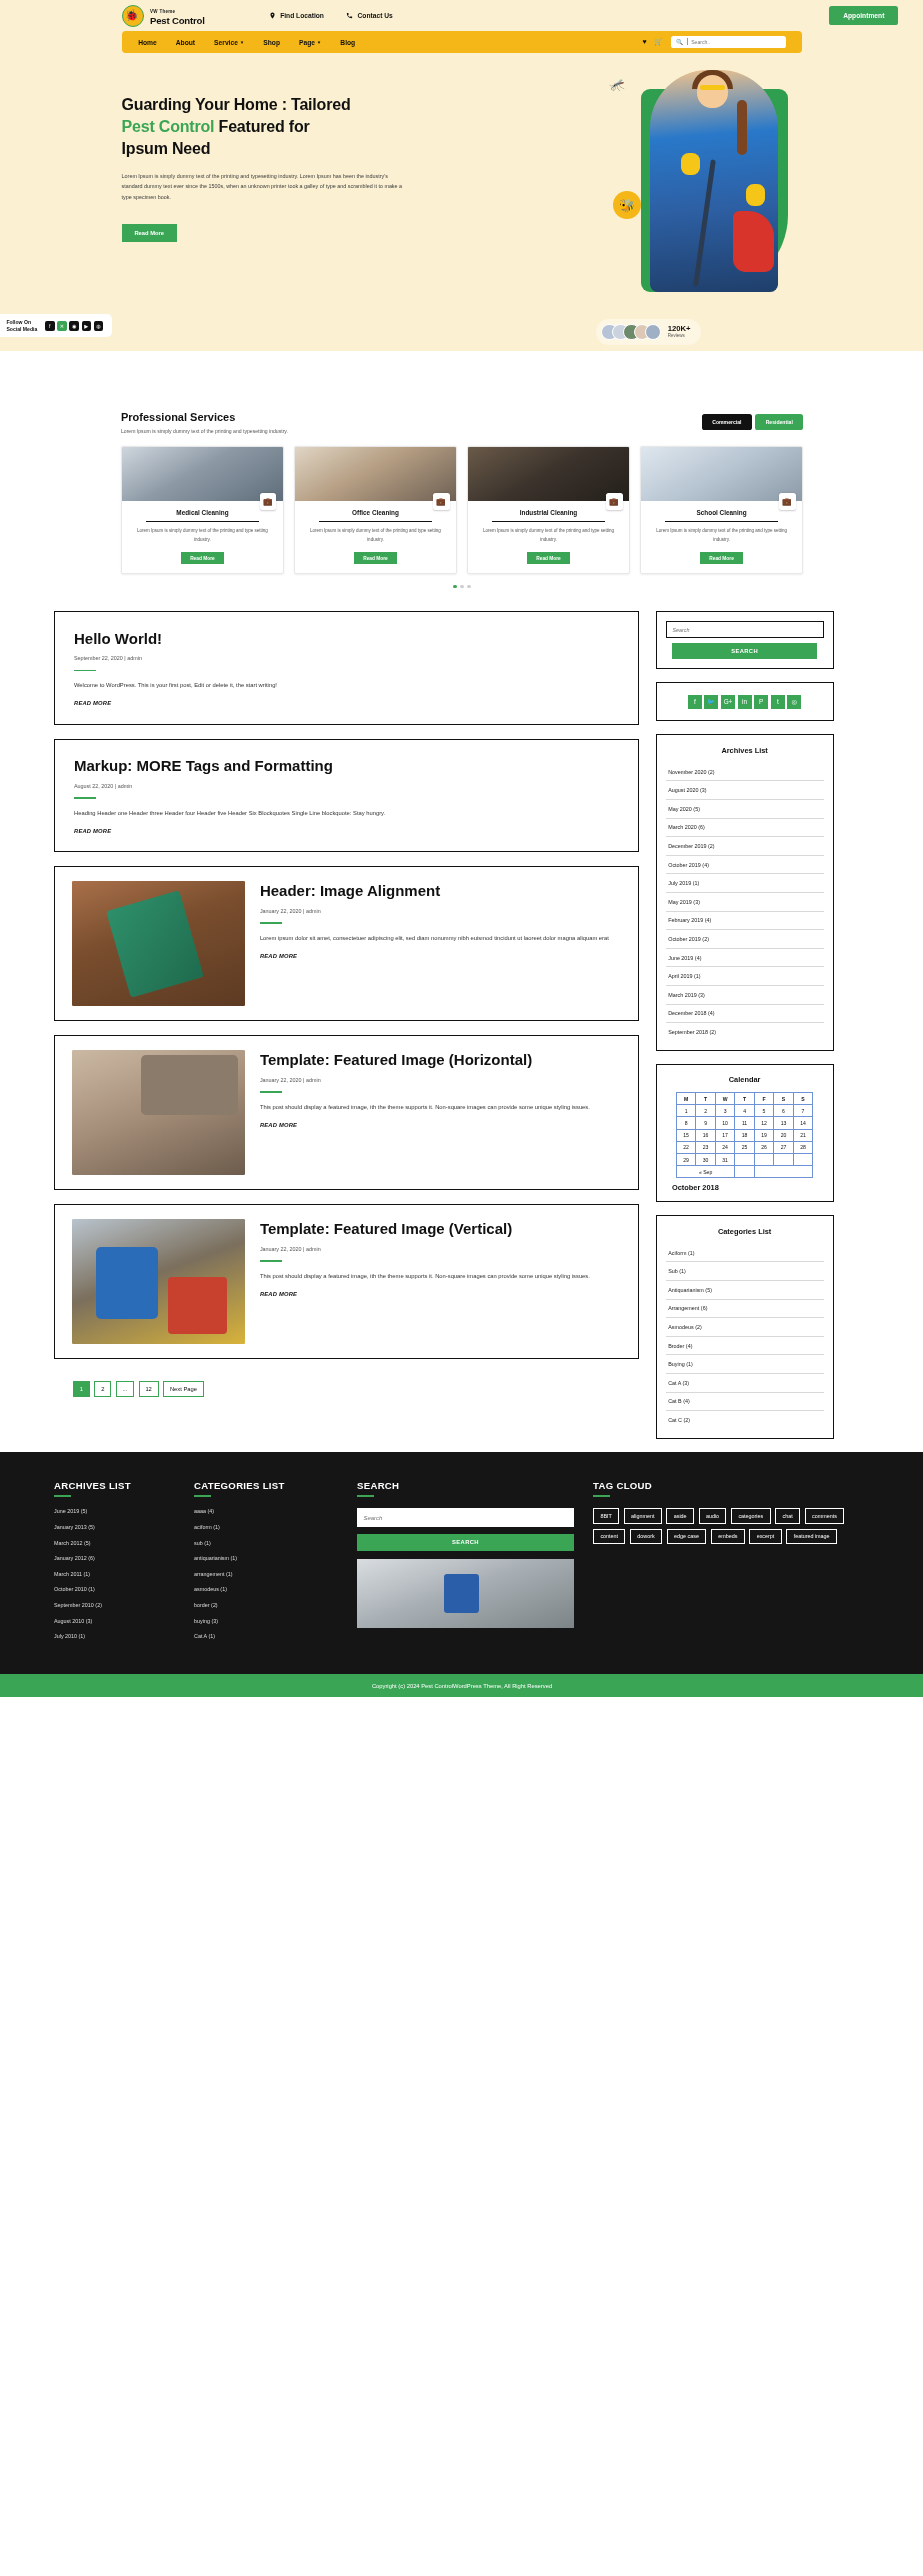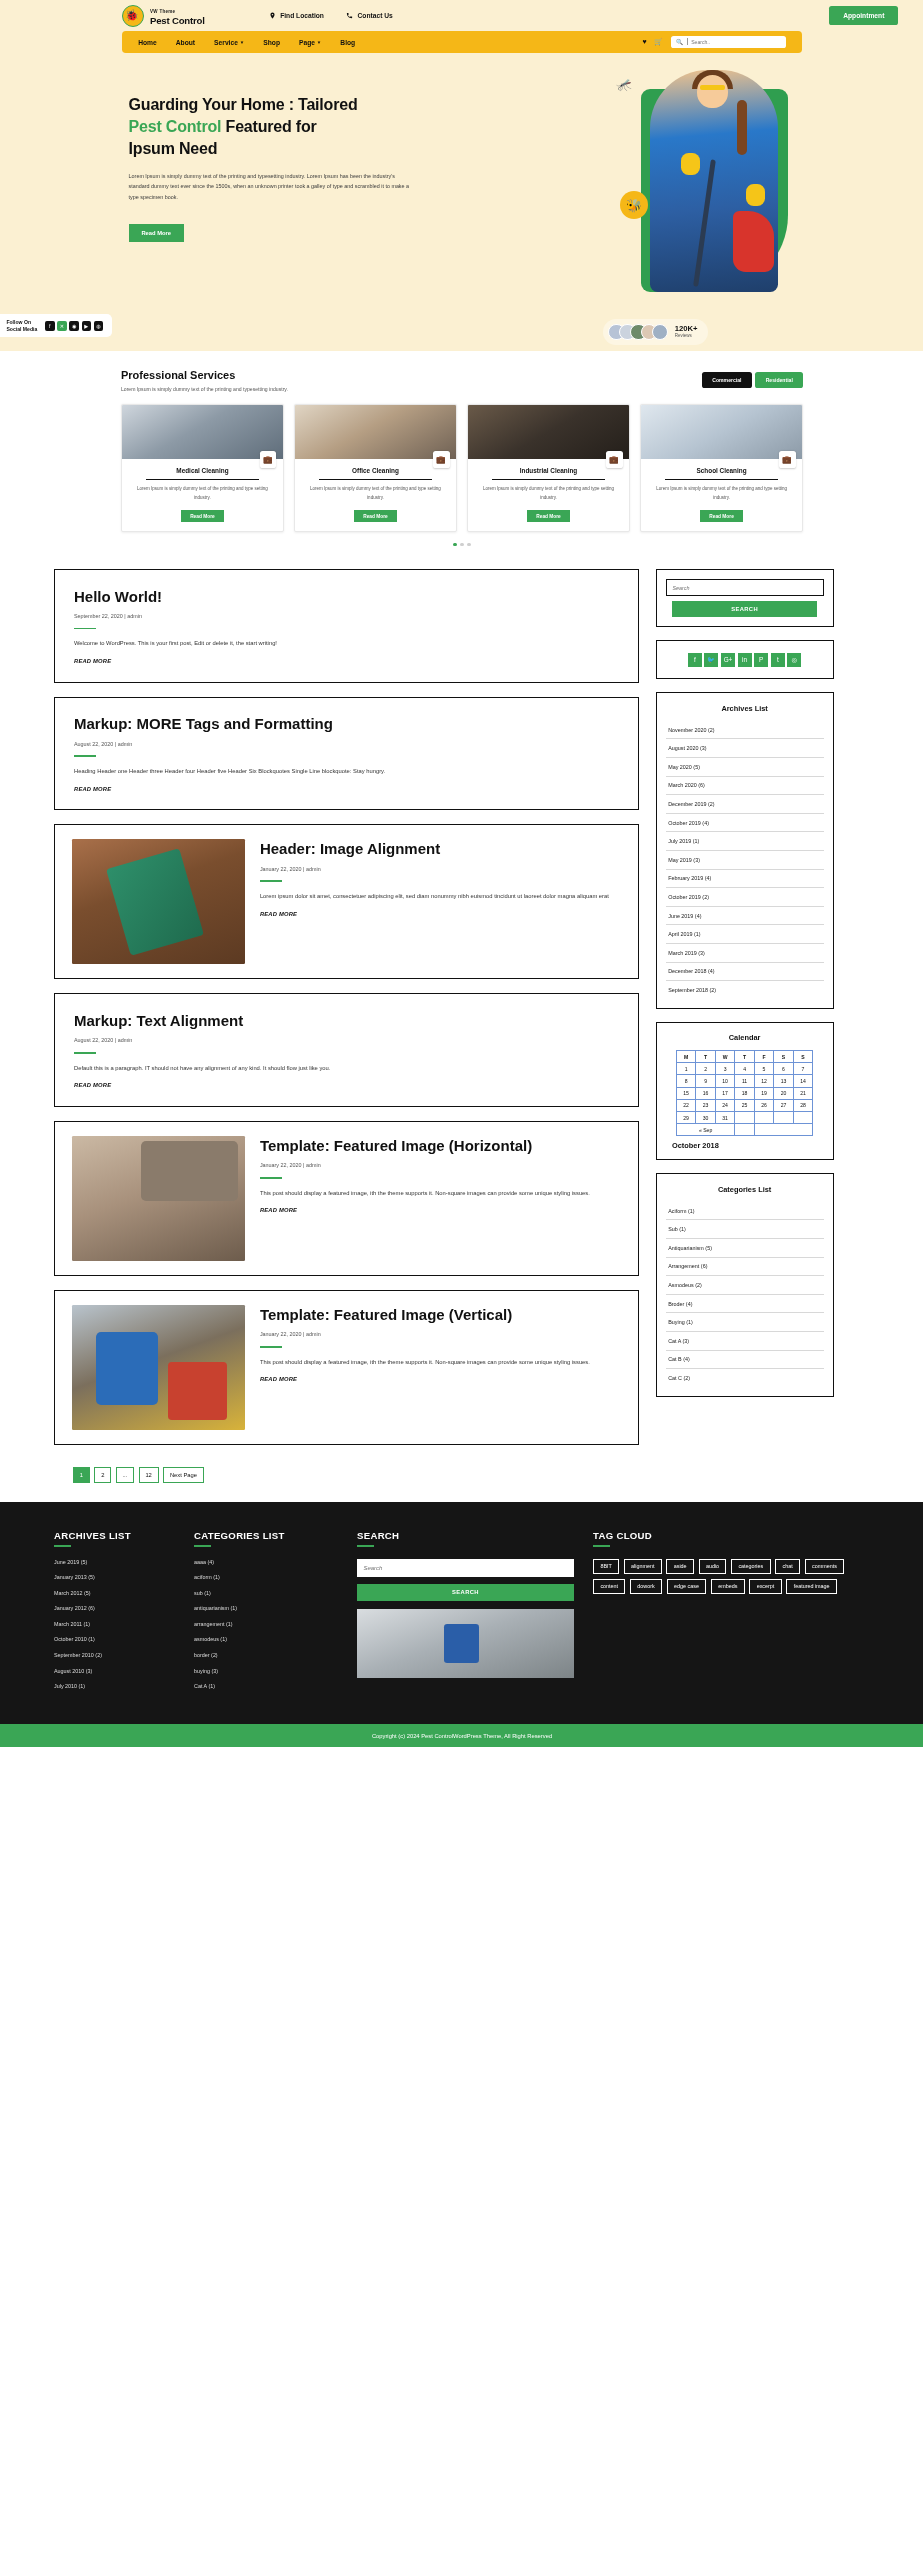--- a/index.html
+++ b/index.html
@@ -45,21 +45,21 @@
     background: #fff; border-radius: 2.6px; height: 12.8px; width: 115px;
     display: flex; align-items: center; gap: 3.8px; padding: 0 5.1px;
   }
   .nav-search .sep { width:0.6px; height:7px; background:#999; }
   .nav-search input { border: none; outline: none; font-size: 5.1px; font-family: inherit; color: #666; width: 100%; background: transparent;}
   .nav-search .mag { font-size: 5.8px; color: #111; }
 
   
   .hero { position: relative; height: 288px; padding: 0 25.6px; }
   .hero-inner { margin: 0 96px; display: flex; position: relative; height: 100%; }
-  .hero-left { width: 48%; padding-top: 31px; margin-left: 7px; }
+  .hero-left { width: 48%; padding-top: 31px; }
   .hero-h1 { font-size: 16px; font-weight: bold; line-height: 1.38; color: #111; letter-spacing: -0.2px; }
   .hero-h1 .green { color: #3aa655; }
   .hero-p { margin-top: 10.2px; font-size: 5.4px; line-height: 1.95; color: #3b3b3b; width: 88%; }
   .hero-btn {
     margin-top: 22px; background: #3aa655; color: #fff; border: none;
     font-size: 5.8px; font-weight: bold; padding: 5.8px 12.8px; cursor: pointer;
   }
   .hero-right { flex: 1; position: relative; }
   .hero-blob {
     position: absolute; right: 14px; top: 25.6px; width: 147px; height: 203px;
@@ -107,21 +107,21 @@
   }
   .follow-lbl { font-size: 5.1px; font-weight: bold; line-height: 1.35; color:#111;}
   .follow-icons { display: flex; gap: 2.6px; }
   .fi {
     width: 9.6px; height: 9.6px; border-radius: 1.9px; background: #111; color: #fff;
     display: flex; align-items: center; justify-content: center; font-size: 5.1px; cursor: pointer;
   }
   .fi.green { background: #3aa655; }
 
   
-  .services { padding: 18px 121px 19px 121px; background: #fff; }
+  .services { padding: 18px 121px 19px 121px; background: #fff; margin-top: 42px; }
   .svc-head { display: flex; align-items: flex-start; }
   .svc-title { font-size: 11px; font-weight: bold; color: #111; }
   .svc-sub { font-size: 5.1px; color: #555; margin-top: 4.5px; }
   .svc-tabs { margin-left: auto; display: flex; gap: 3.8px; padding-top:2.6px; }
   .svc-tab { font-size: 5.1px; font-weight:bold; color: #fff; padding: 5.1px 10.2px; border-radius: 2.6px; cursor: pointer; }
   .svc-tab.dark { background: #111; }
   .svc-tab.greenbg { background: #3aa655; }
   .cards { display: flex; gap: 10.2px; margin-top: 12.8px; }
   .card { flex: 1; background: #fff; border: 0.6px solid #e8e8e8; box-shadow: 0 0.6px 2.6px rgba(0,0,0,.07); border-radius: 1.9px; overflow: hidden; position: relative; }
   .card-img { height: 54px; position: relative; }
@@ -433,27 +433,20 @@
       <div class="post-thumb pt1"></div>
       <div class="post-main">
         <div class="post-title">Header: Image Alignment</div>
         <div class="post-meta">January 22, 2020 | admin</div>
         <div class="post-rule"></div>
         <div class="post-text">Lorem ipsum dolor sit amet, consectetuer adipiscing elit, sed diam nonummy nibh euismod tincidunt ut laoreet dolor magna aliquam erat</div>
         <span class="post-more">READ MORE</span>
       </div>
     </article>
 
-    <article class="post">
-      <div class="post-title">Markup: Text Alignment</div>
-      <div class="post-meta">August 22, 2020 | admin</div>
-      <div class="post-rule"></div>
-      <div class="post-text">Default this is a paragraph. IT should not have any alignment of any kind. It should flow just like you.</div>
-      <span class="post-more">READ MORE</span>
-    </article>
 
     <article class="post with-img">
       <div class="post-thumb pt3"></div>
       <div class="post-main">
         <div class="post-title">Template: Featured Image (Horizontal)</div>
         <div class="post-meta">January 22, 2020 | admin</div>
         <div class="post-rule"></div>
         <div class="post-text">This post should display a featured image, ith the theme supports it. Non-square images can provide some unique styling issues.</div>
         <span class="post-more">READ MORE</span>
       </div>

